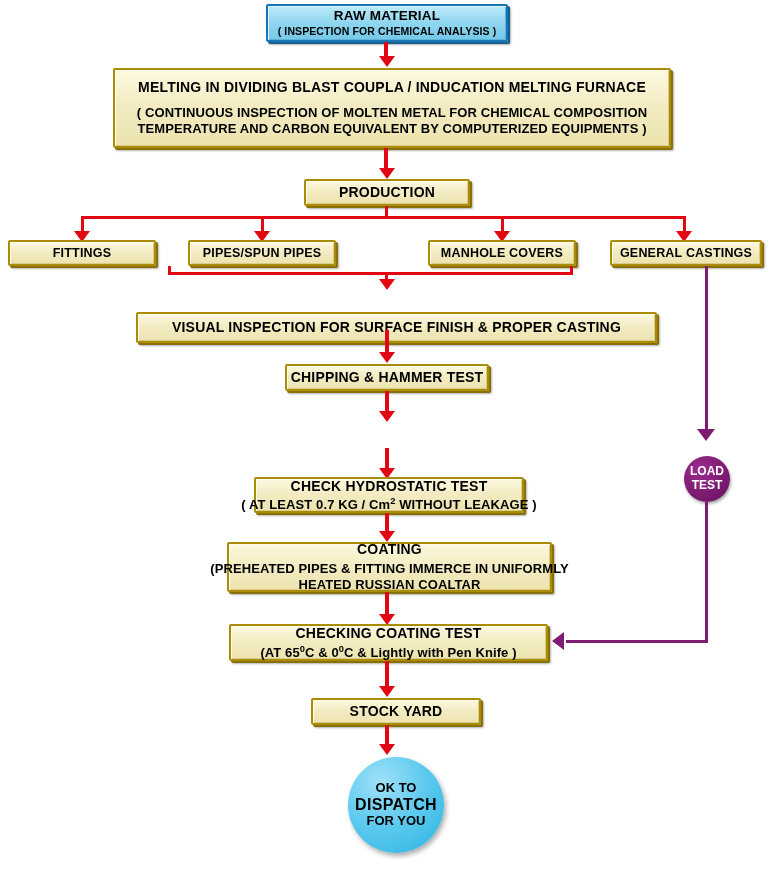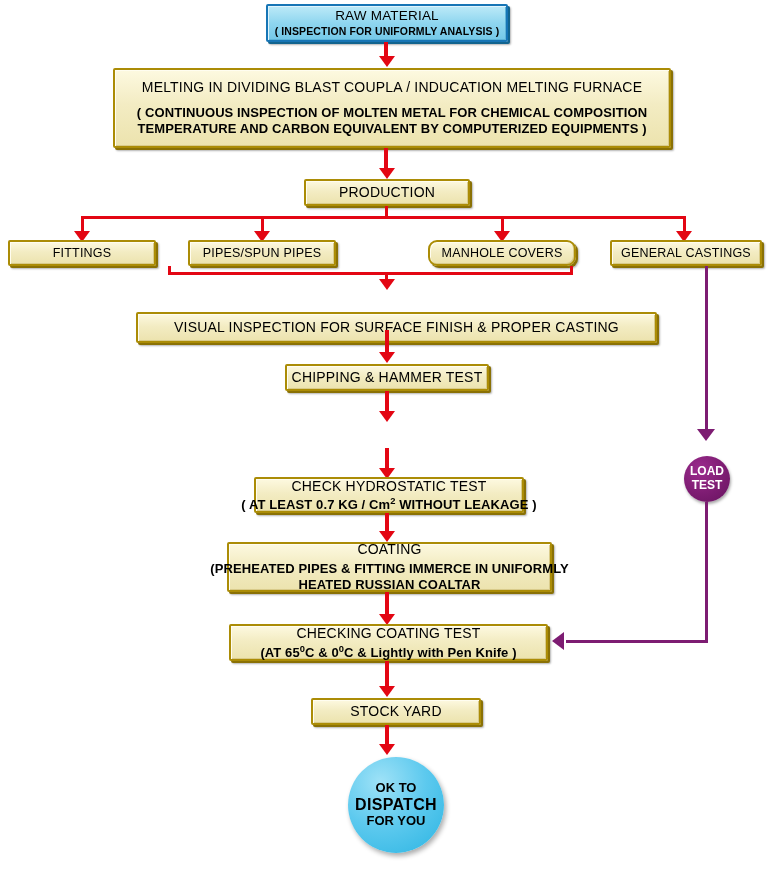--- a/index.html
+++ b/index.html
@@ -31,21 +31,21 @@
     background:linear-gradient(180deg,#fdf9e0 0%,#f3ecc3 45%,#ece3ae 100%);
     box-shadow:
       inset 1px 1px 0 #fffdf0,
       inset -1px -1px 0 #d9cb8a,
       2px 2px 0 #8a7105,
       3px 3px 2px rgba(0,0,0,.30);
     padding:2px 6px;
     line-height:1.18;
   }
   .node .t1{
-    font-weight:normal;
+    font-weight:bold;
     font-size:14px;
     letter-spacing:.2px;
     white-space:nowrap;
   }
   .node .t2{
     font-weight:bold;
     font-size:13px;
     letter-spacing:.1px;
     margin-top:3px;
     white-space:nowrap;
@@ -118,21 +118,21 @@
 
   sup{font-size:.72em;vertical-align:super;line-height:0;}
 </style>
 </head>
 <body>
 
 <div id="chart">
 
   <div class="node blue" style="left:266px;top:4px;width:242px;height:38px;">
     <div class="t1">RAW  MATERIAL</div>
-    <div class="t2">( INSPECTION FOR UNIFORMLY ANALYSIS )</div>
+    <div class="t2">( INSPECTION FOR CHEMICAL ANALYSIS )</div>
   </div>
 
   <div class="ln red" style="left:384px;top:42px;width:4px;height:16px;"></div>
   <div class="arrow down red" style="left:379px;top:56px;"></div>
 
   <div class="node" style="left:113px;top:68px;width:558px;height:80px;">
     <div class="t1">MELTING IN DIVIDING BLAST COUPLA / INDUCATION MELTING FURNACE</div>
     <div class="t2" style="margin-top:9px;">( CONTINUOUS INSPECTION OF MOLTEN METAL FOR CHEMICAL COMPOSITION</div>
     <div class="t2" style="margin-top:1px;">TEMPERATURE AND CARBON EQUIVALENT BY COMPUTERIZED EQUIPMENTS )</div>
   </div>
@@ -161,21 +161,21 @@
   <div class="arrow down red" style="left:676px;top:231px;"></div>
 
   <div class="node small" style="left:188px;top:240px;width:148px;height:26px;">
     <div class="t1">PIPES/SPUN PIPES</div>
   </div>
 
   <div class="node small" style="left:8px;top:240px;width:148px;height:26px;">
     <div class="t1">FITTINGS</div>
   </div>
 
-  <div class="node small" style="left:428px;top:240px;width:148px;height:26px;border-radius:9px;">
+  <div class="node small" style="left:428px;top:240px;width:148px;height:26px;">
     <div class="t1">MANHOLE COVERS</div>
   </div>
 
   <div class="node small" style="left:610px;top:240px;width:152px;height:26px;">
     <div class="t1">GENERAL CASTINGS</div>
   </div>
 
   <div class="ln red" style="left:168px;top:266px;width:3px;height:8px;"></div>
   <div class="ln red" style="left:570px;top:266px;width:3px;height:8px;"></div>
   <div class="ln red" style="left:168px;top:272px;width:405px;height:3px;"></div>

